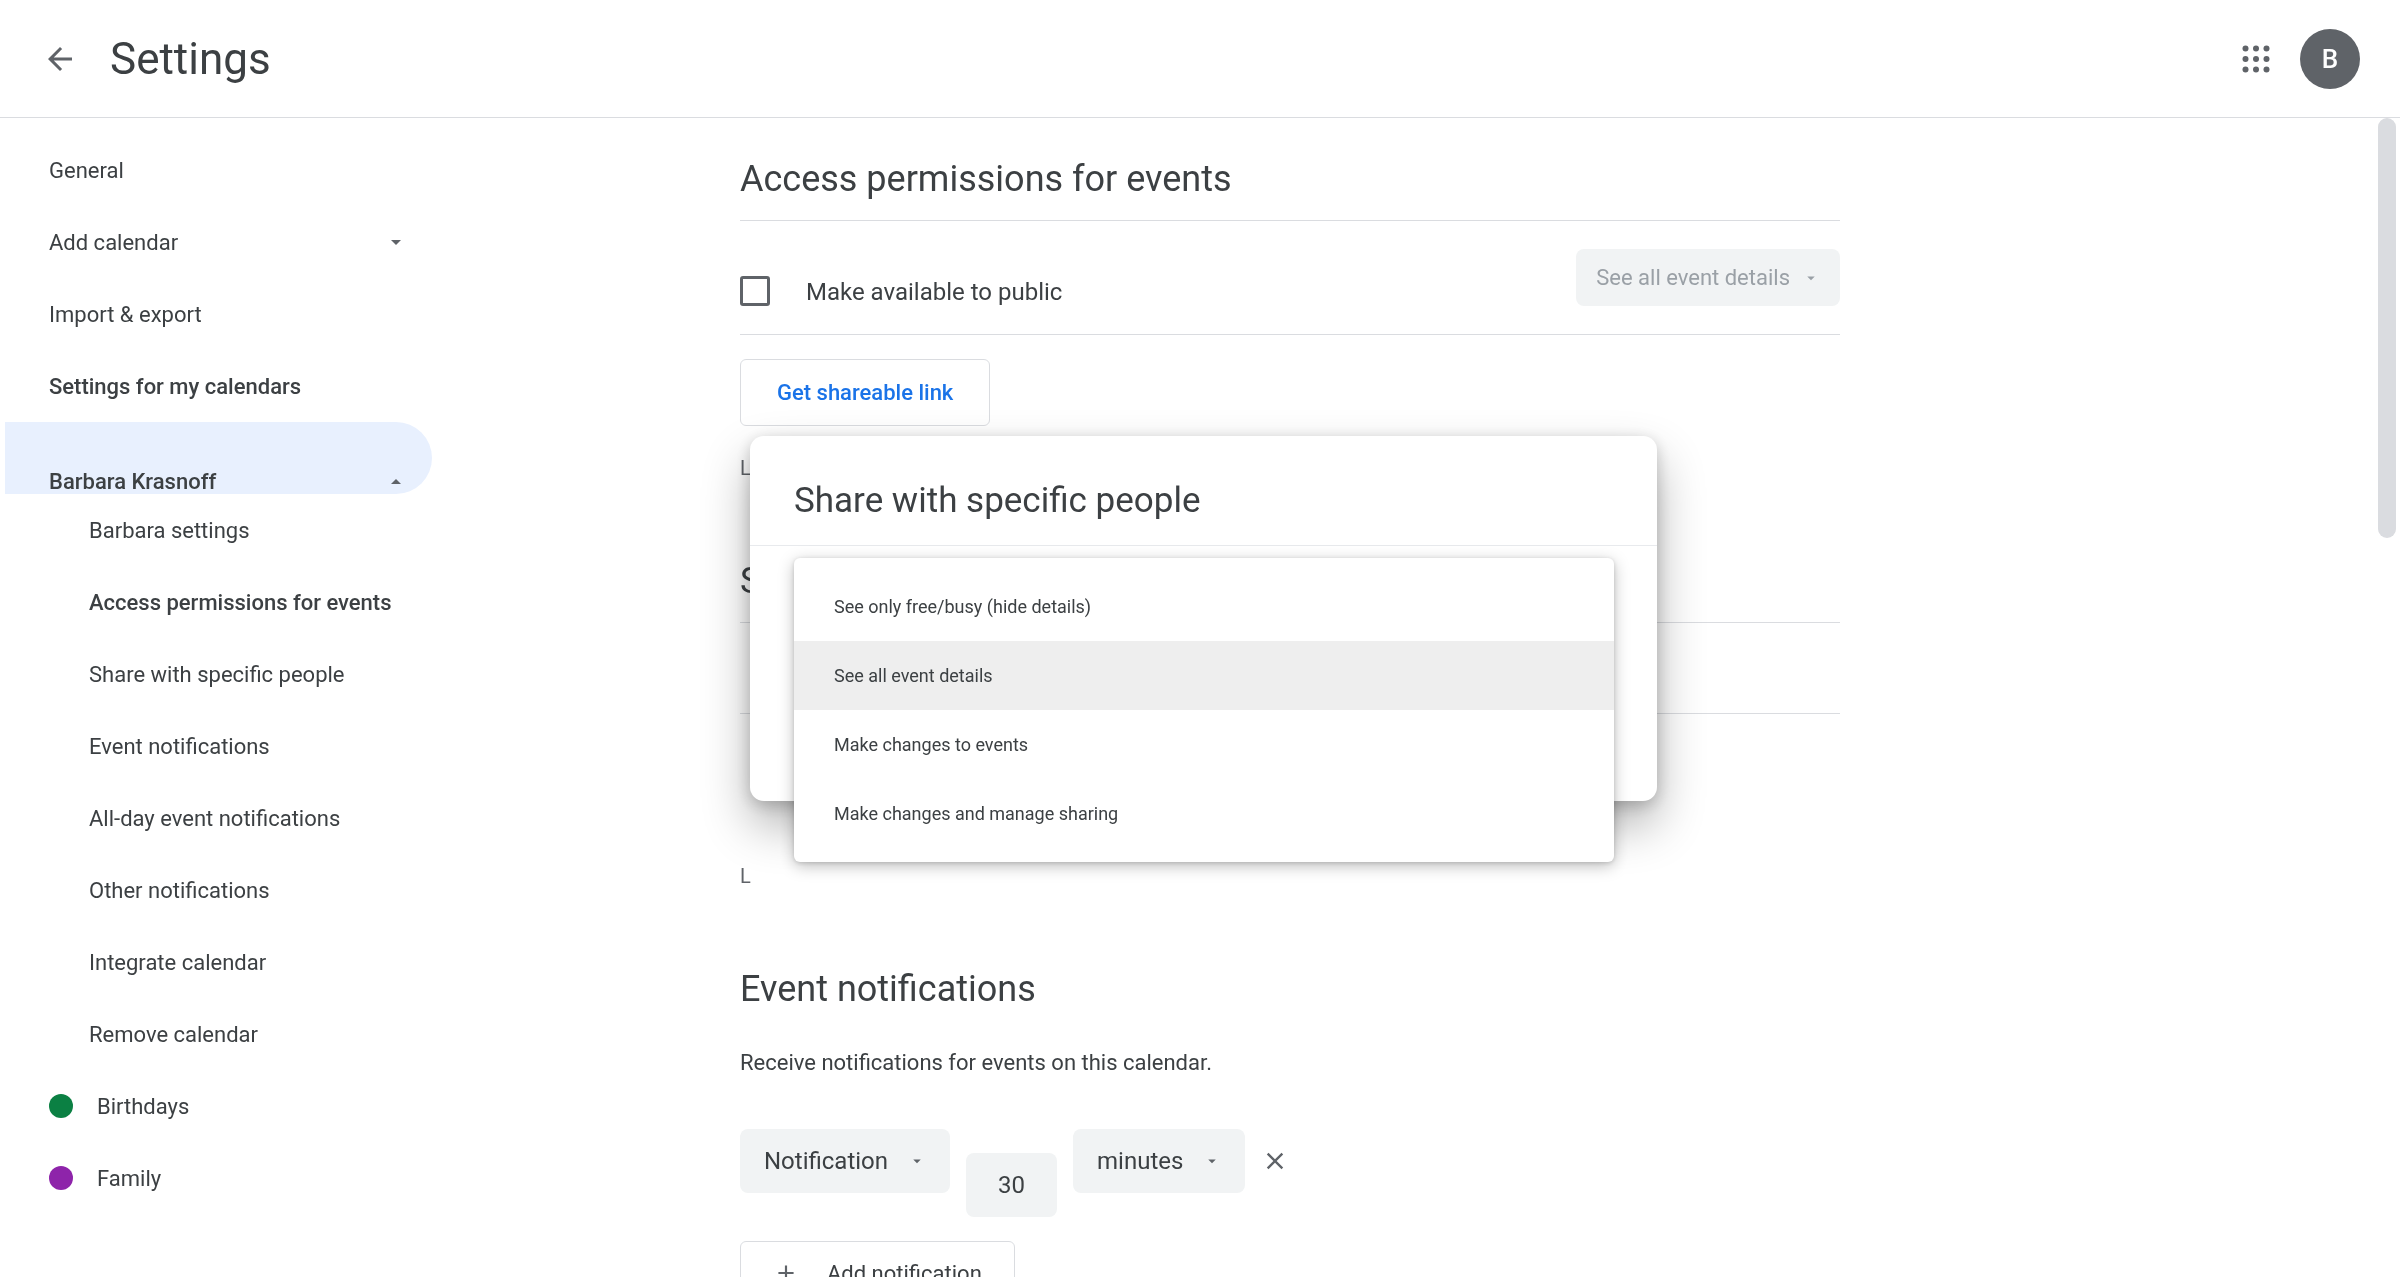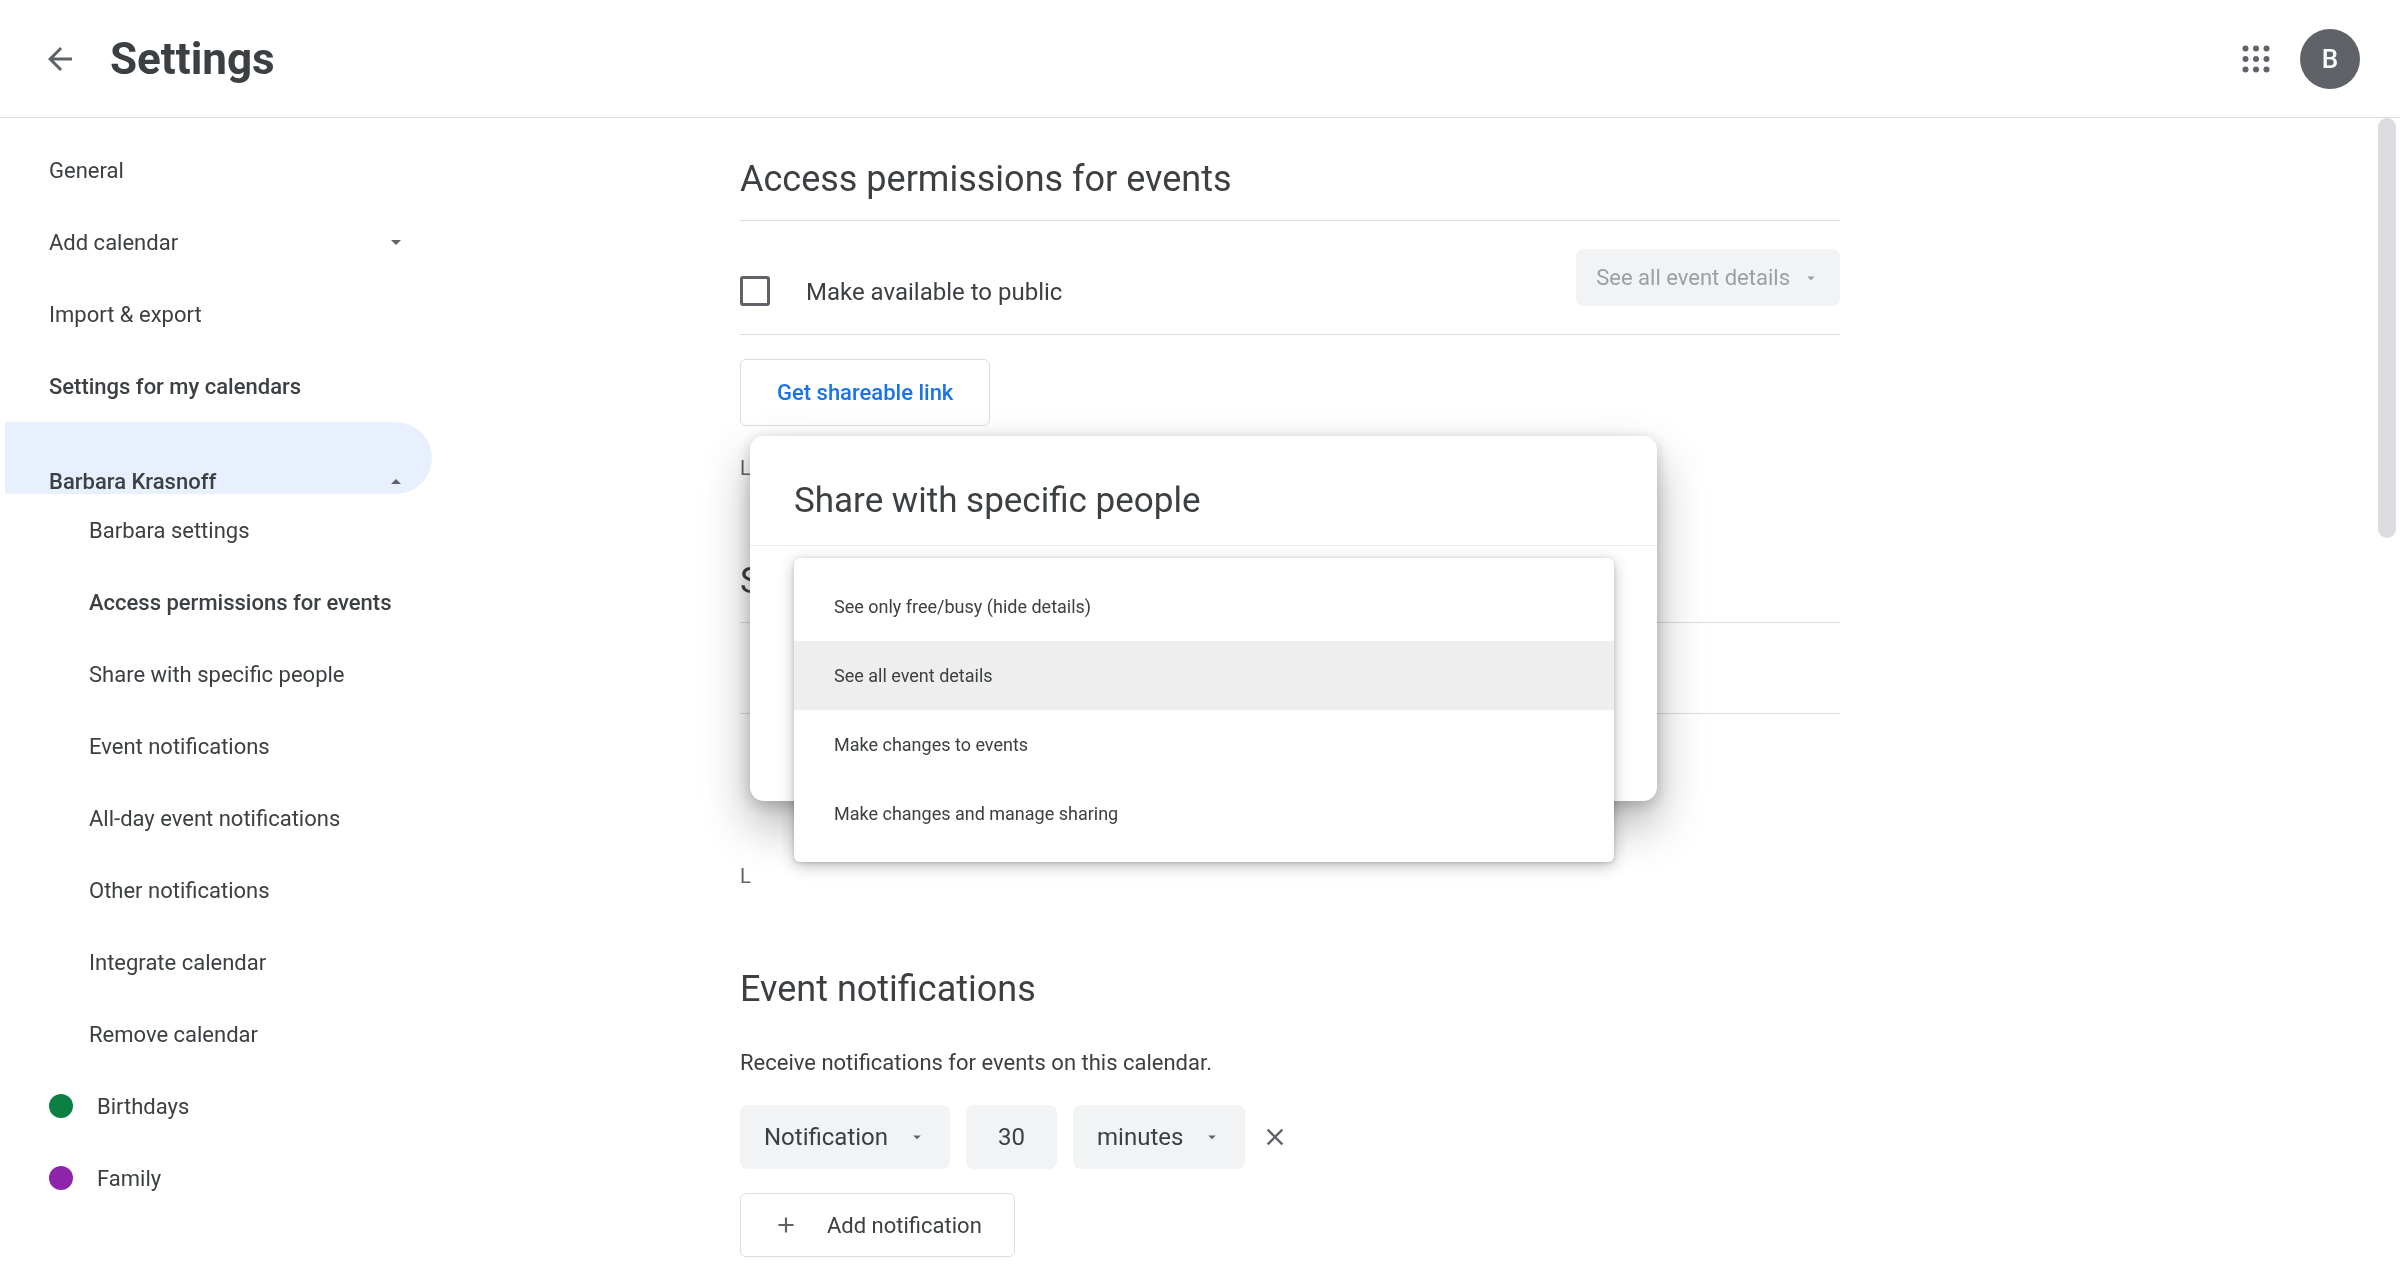--- a/index.html
+++ b/index.html
@@ -29,21 +29,21 @@
       height: 40px;
       display: flex;
       align-items: center;
       justify-content: center;
       cursor: pointer;
       margin-right: 30px;
     }
     .back-arrow svg { width: 36px; height: 36px; fill: #5f6368; }
     .page-title {
       font-size: 44px;
-      font-weight: 700;
+      font-weight: 400;
       color: #3c4043;
     }
     .header-right {
       margin-left: auto;
       display: flex;
       align-items: center;
       gap: 24px;
     }
     .apps-icon {
       width: 40px;
@@ -193,21 +193,21 @@
       background: #f1f3f4;
       border-radius: 8px;
       padding: 18px 24px;
       display: flex;
       align-items: center;
       gap: 20px;
       font-size: 24px;
       color: #3c4043;
       cursor: pointer;
     }
-    .notif-pill.narrow { padding: 18px 32px; }
+    .notif-pill.narrow { padding: 18px 32px; margin-top: 48px; }
     .notif-pill svg { width: 18px; height: 18px; fill: #5f6368; }
     .close-icon {
       width: 28px;
       height: 28px;
       fill: #5f6368;
       cursor: pointer;
     }
     .add-notif-btn {
       display: inline-flex;
       align-items: center;

